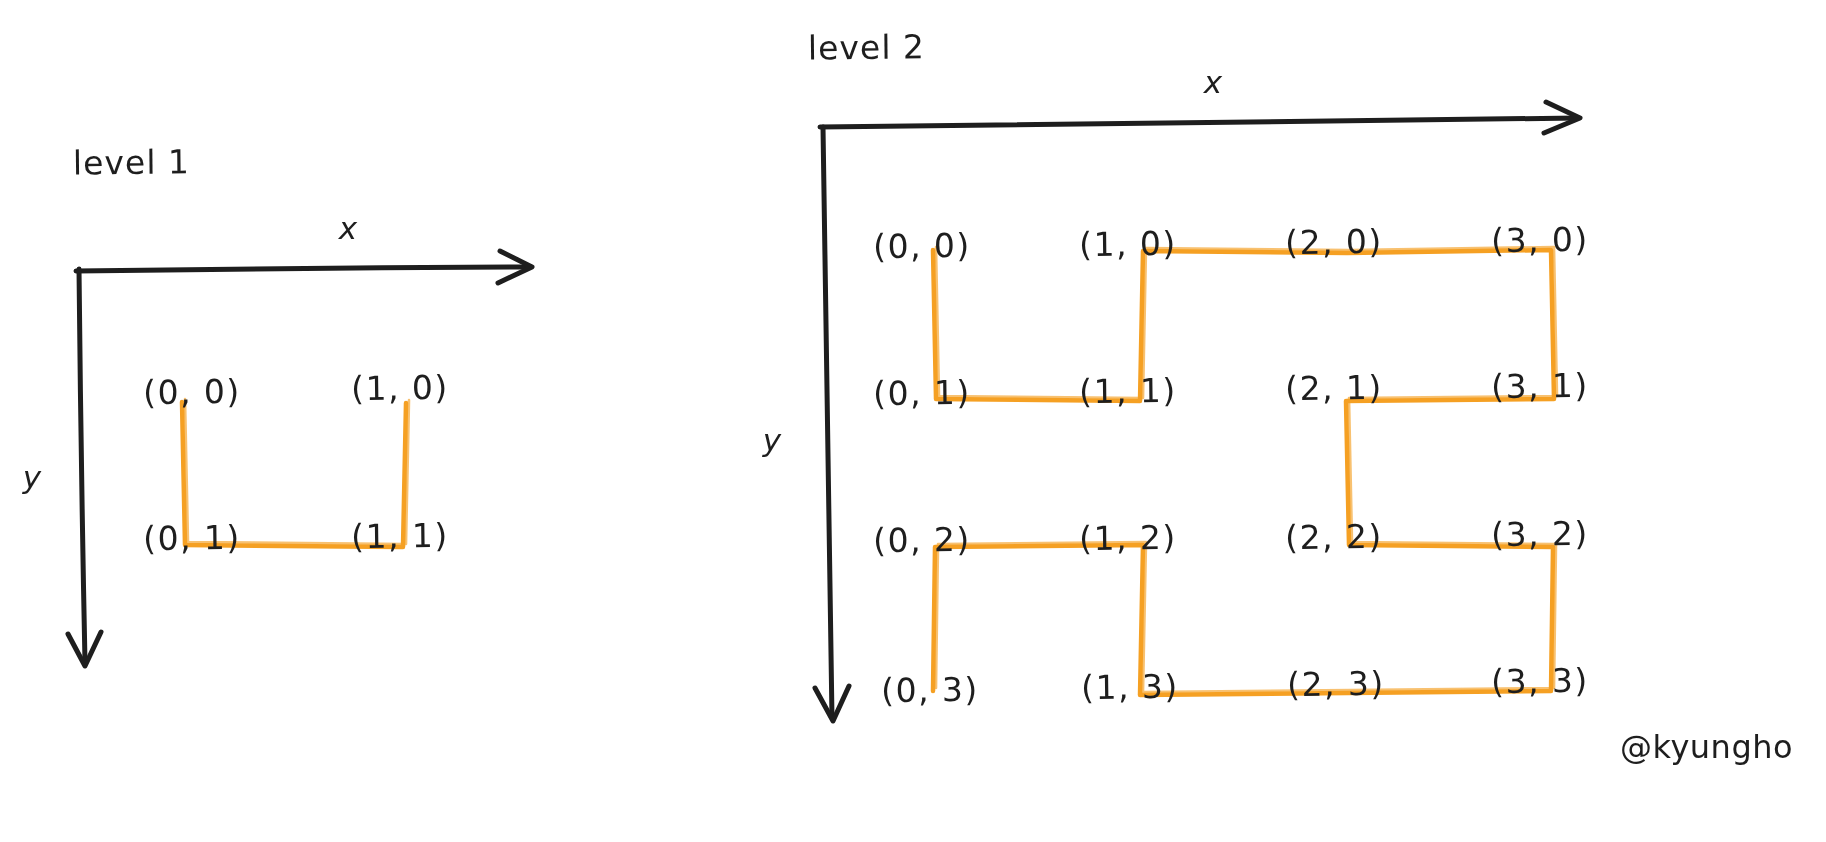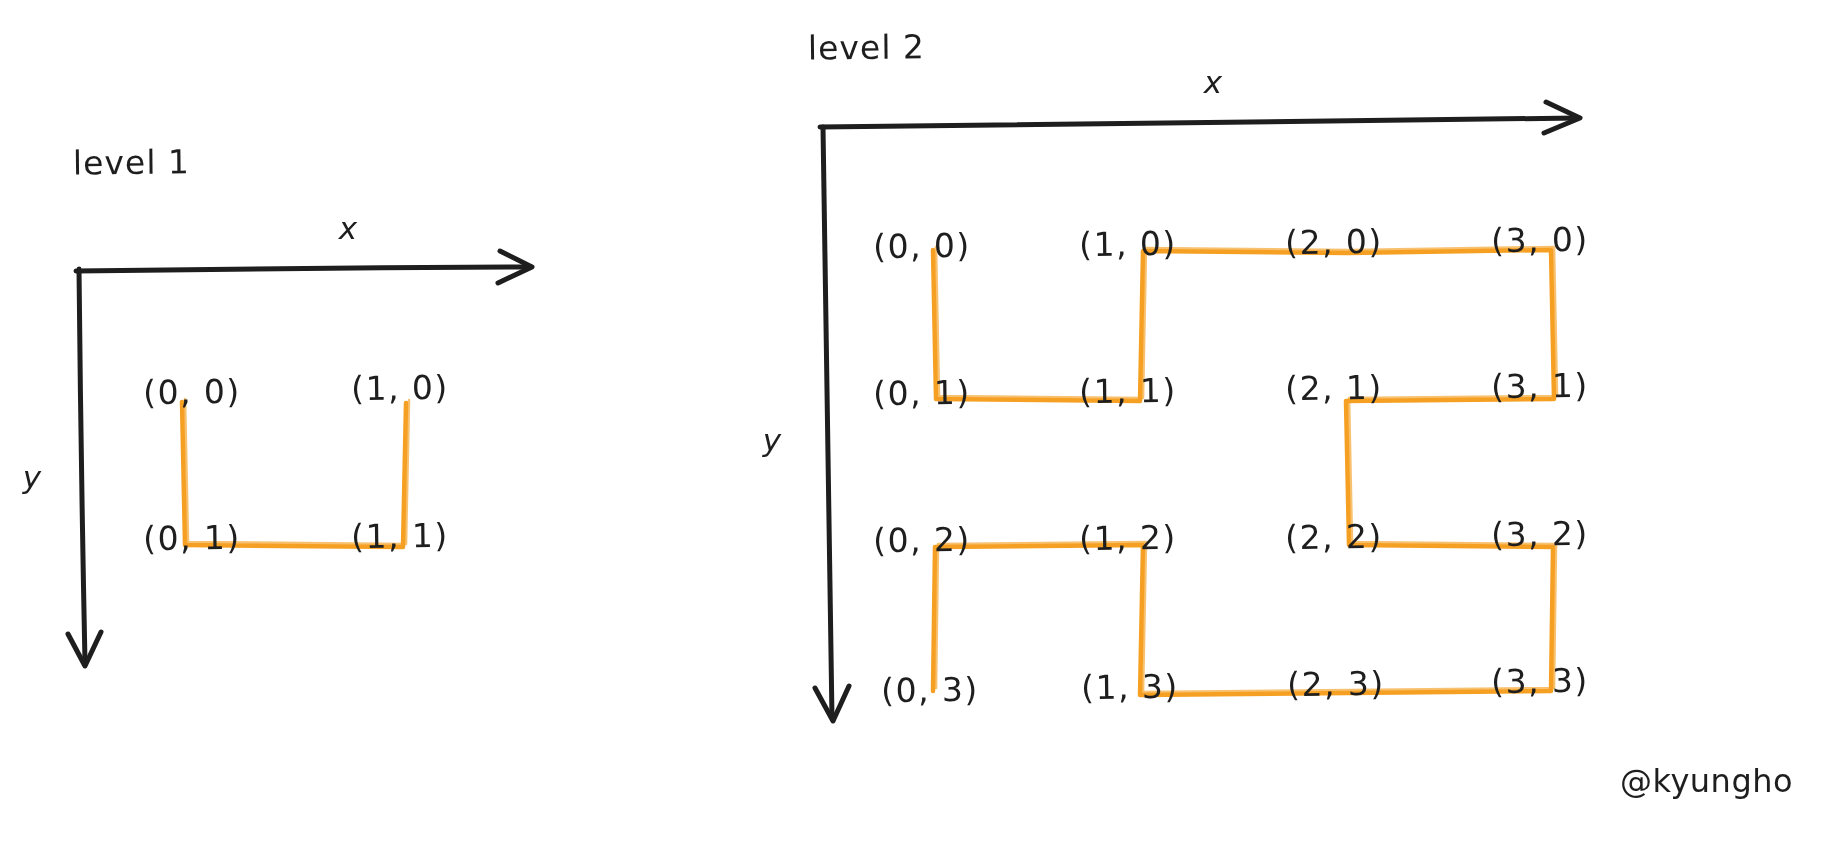--- a/index.html
+++ b/index.html
@@ -80,14 +80,14 @@
   <span class="coord" style="left:922px;top:540px">(0, 2)</span>
   <span class="coord" style="left:1128px;top:538px">(1, 2)</span>
   <span class="coord" style="left:1334px;top:537px">(2, 2)</span>
   <span class="coord" style="left:1540px;top:534px">(3, 2)</span>
 
   <span class="coord" style="left:930px;top:690px">(0, 3)</span>
   <span class="coord" style="left:1130px;top:687px">(1, 3)</span>
   <span class="coord" style="left:1336px;top:684px">(2, 3)</span>
   <span class="coord" style="left:1540px;top:681px">(3, 3)</span>
 
-  <span class="signature" style="left:1620px;top:762px">@kyungho</span>
+  <span class="signature" style="left:1620px;top:728px">@kyungho</span>
 </div>
 
 </body></html>

